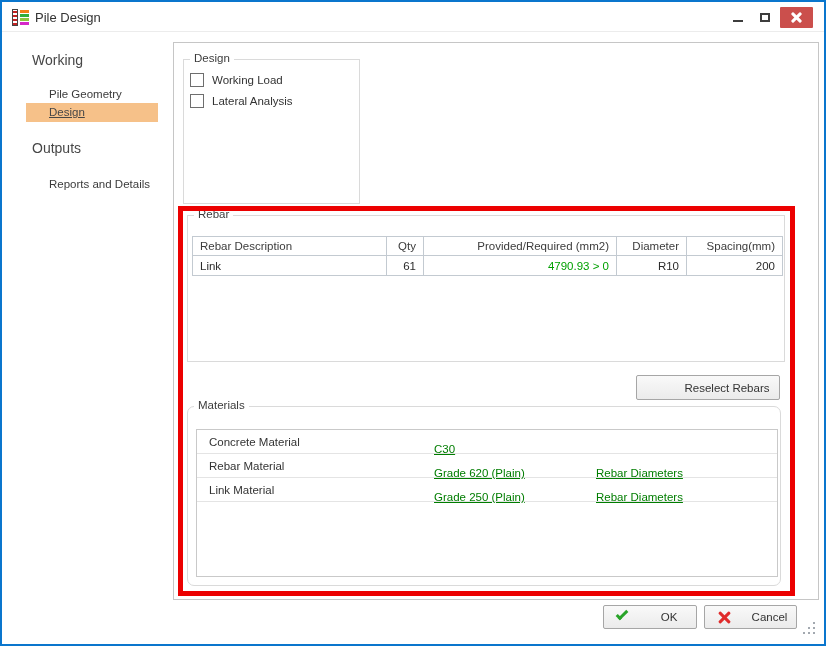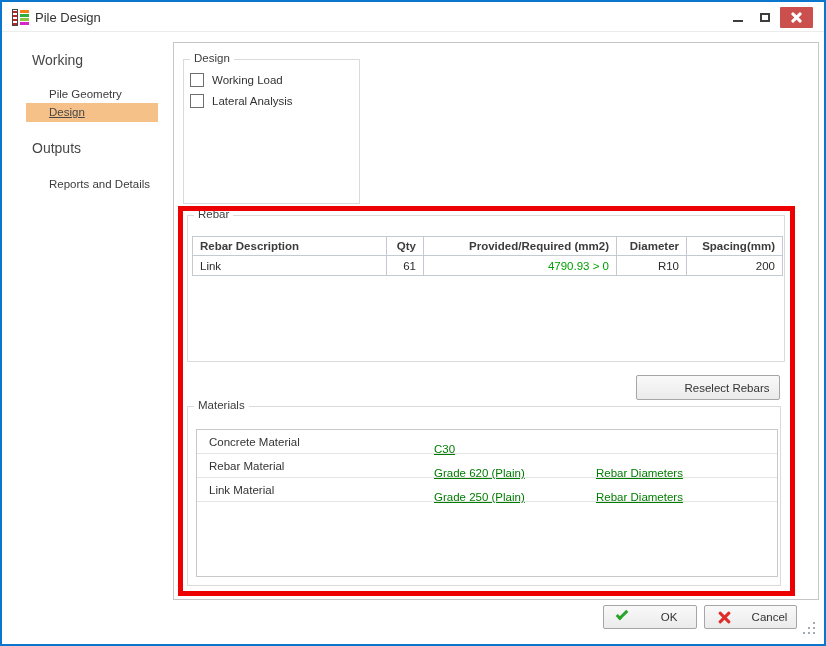--- a/index.html
+++ b/index.html
@@ -33,29 +33,29 @@
   .sb-item { position:absolute; left:47px; font-size:11.5px; color:#3b3b3b; cursor:pointer; }
   .sb-item.selected-row { left:24px; width:132px; height:19px; line-height:19px; padding-left:23px;
     background:#f6c189; text-decoration:underline; color:#474747; }
   
   .main-panel { position:absolute; left:171px; top:40px; width:646px; height:558px; border:1px solid #c6c6c6; background:#fff; }
   
   .groupbox { position:absolute; border:1px solid #dadada; background:#fff; }
   .gb-label { position:absolute; top:-8px; left:6px; background:#fff; padding:0 4px; font-size:11.5px; color:#3c3c3c; }
   .gb-design   { left:181px; top:57px;  width:177px; height:145px; }
   .gb-rebar    { left:185px; top:213px; width:598px; height:147px; }
-  .gb-materials{ left:185px; top:404px; width:594px; height:180px; }
+  .gb-materials{ left:185px; top:404px; width:594px; height:180px;border-radius:7px; }
   
   .cbrow { position:absolute; left:6px; display:flex; align-items:center; cursor:pointer; }
   .cbrow .box { width:14px; height:14px; border:1px solid #6e6e6e; background:#fff; margin-right:8px; }
   .cbrow .cb-label { font-size:11.5px; color:#333; }
   
   .rebar-table { position:absolute; left:4px; top:20px; border-collapse:collapse; table-layout:fixed; width:590px; background:#fff; }
   .rebar-table th, .rebar-table td { border:1px solid #c3cad1; font-size:11.5px; padding:0 7px; white-space:nowrap; overflow:hidden; }
-  .rebar-table th { height:19px; font-weight:bold; color:#3c3c3c; text-align:right; }
+  .rebar-table th { height:19px; font-weight:normal; color:#3c3c3c; text-align:right; }
   .rebar-table td { height:20px; color:#2b2b2b; text-align:right; }
   .rebar-table th.c0, .rebar-table td.c0 { text-align:left; }
   .rebar-table td.green { color:#00a000; }
   
   .push-btn { position:absolute; border:1px solid #a6a6a6; border-radius:2px;
     background:linear-gradient(#f9f9f9,#ebebeb); font-size:11.5px; color:#333;
     display:flex; align-items:center; justify-content:center; cursor:pointer;padding-left:38px; }
   .btn-reselect { left:634px; top:373px; width:144px; height:25px; }
   .btn-ok     { left:601px; top:603px; width:94px; height:24px; }
   .btn-cancel { left:702px; top:603px; width:93px; height:24px; }

